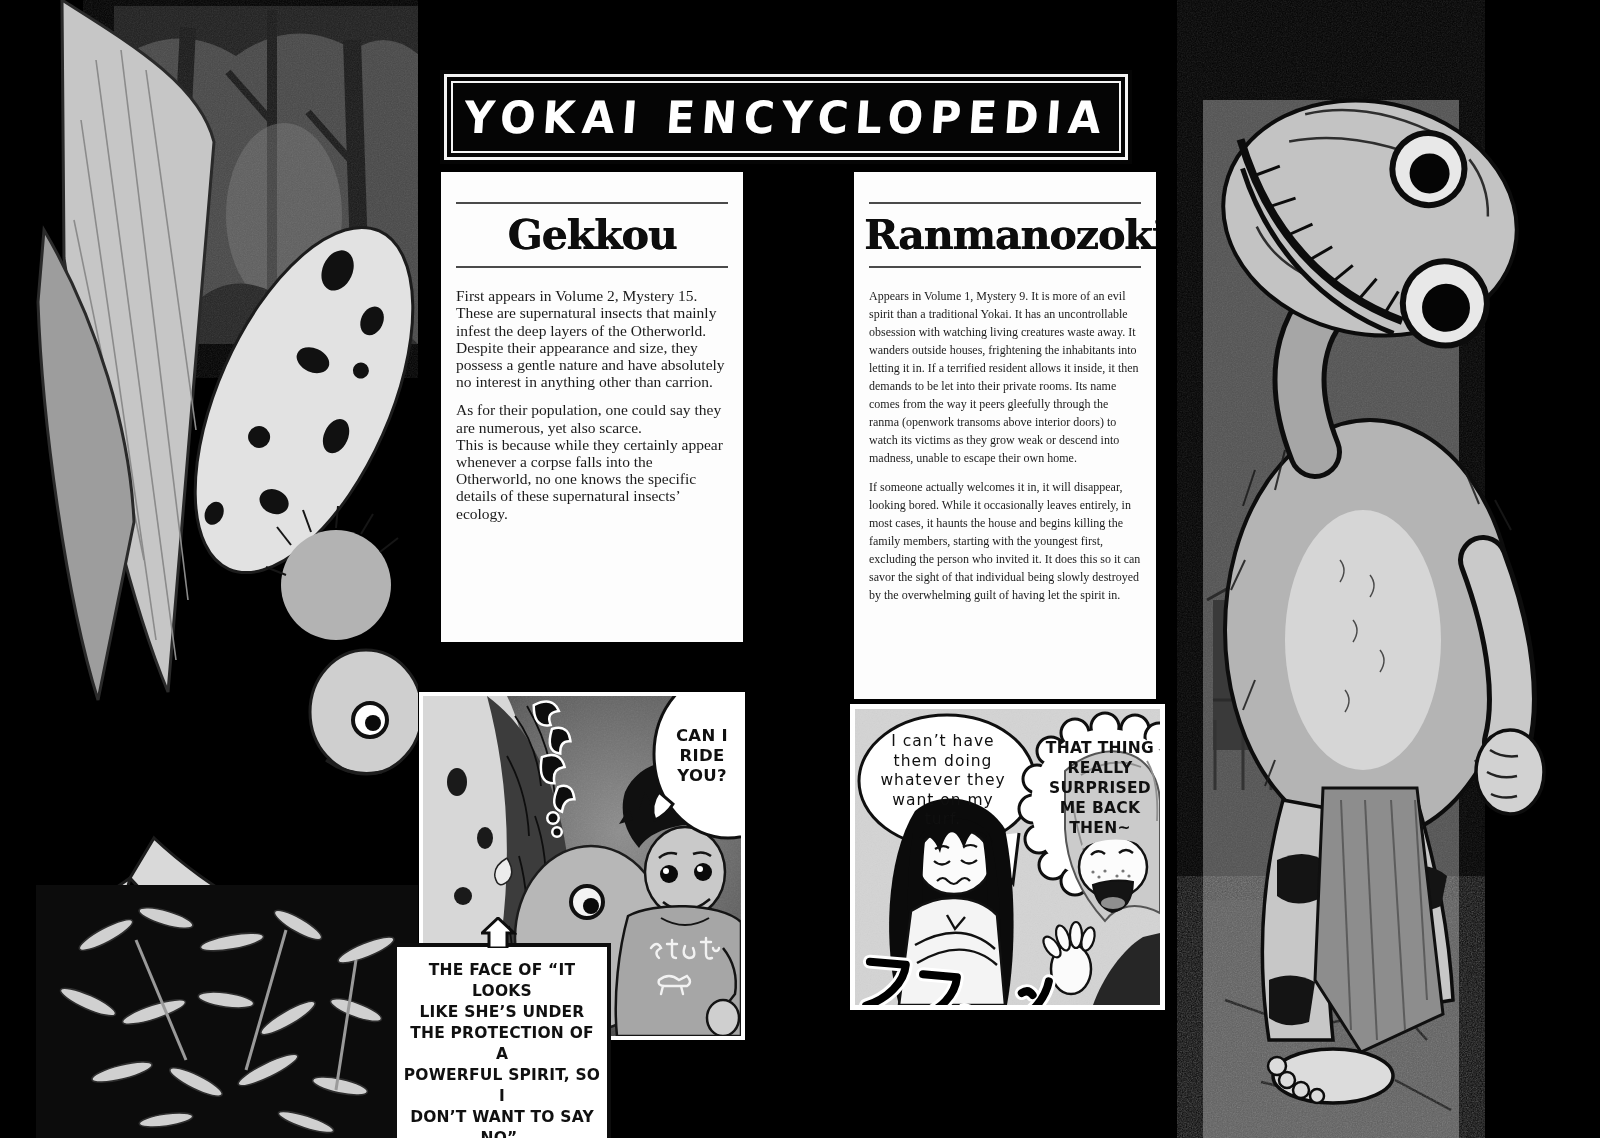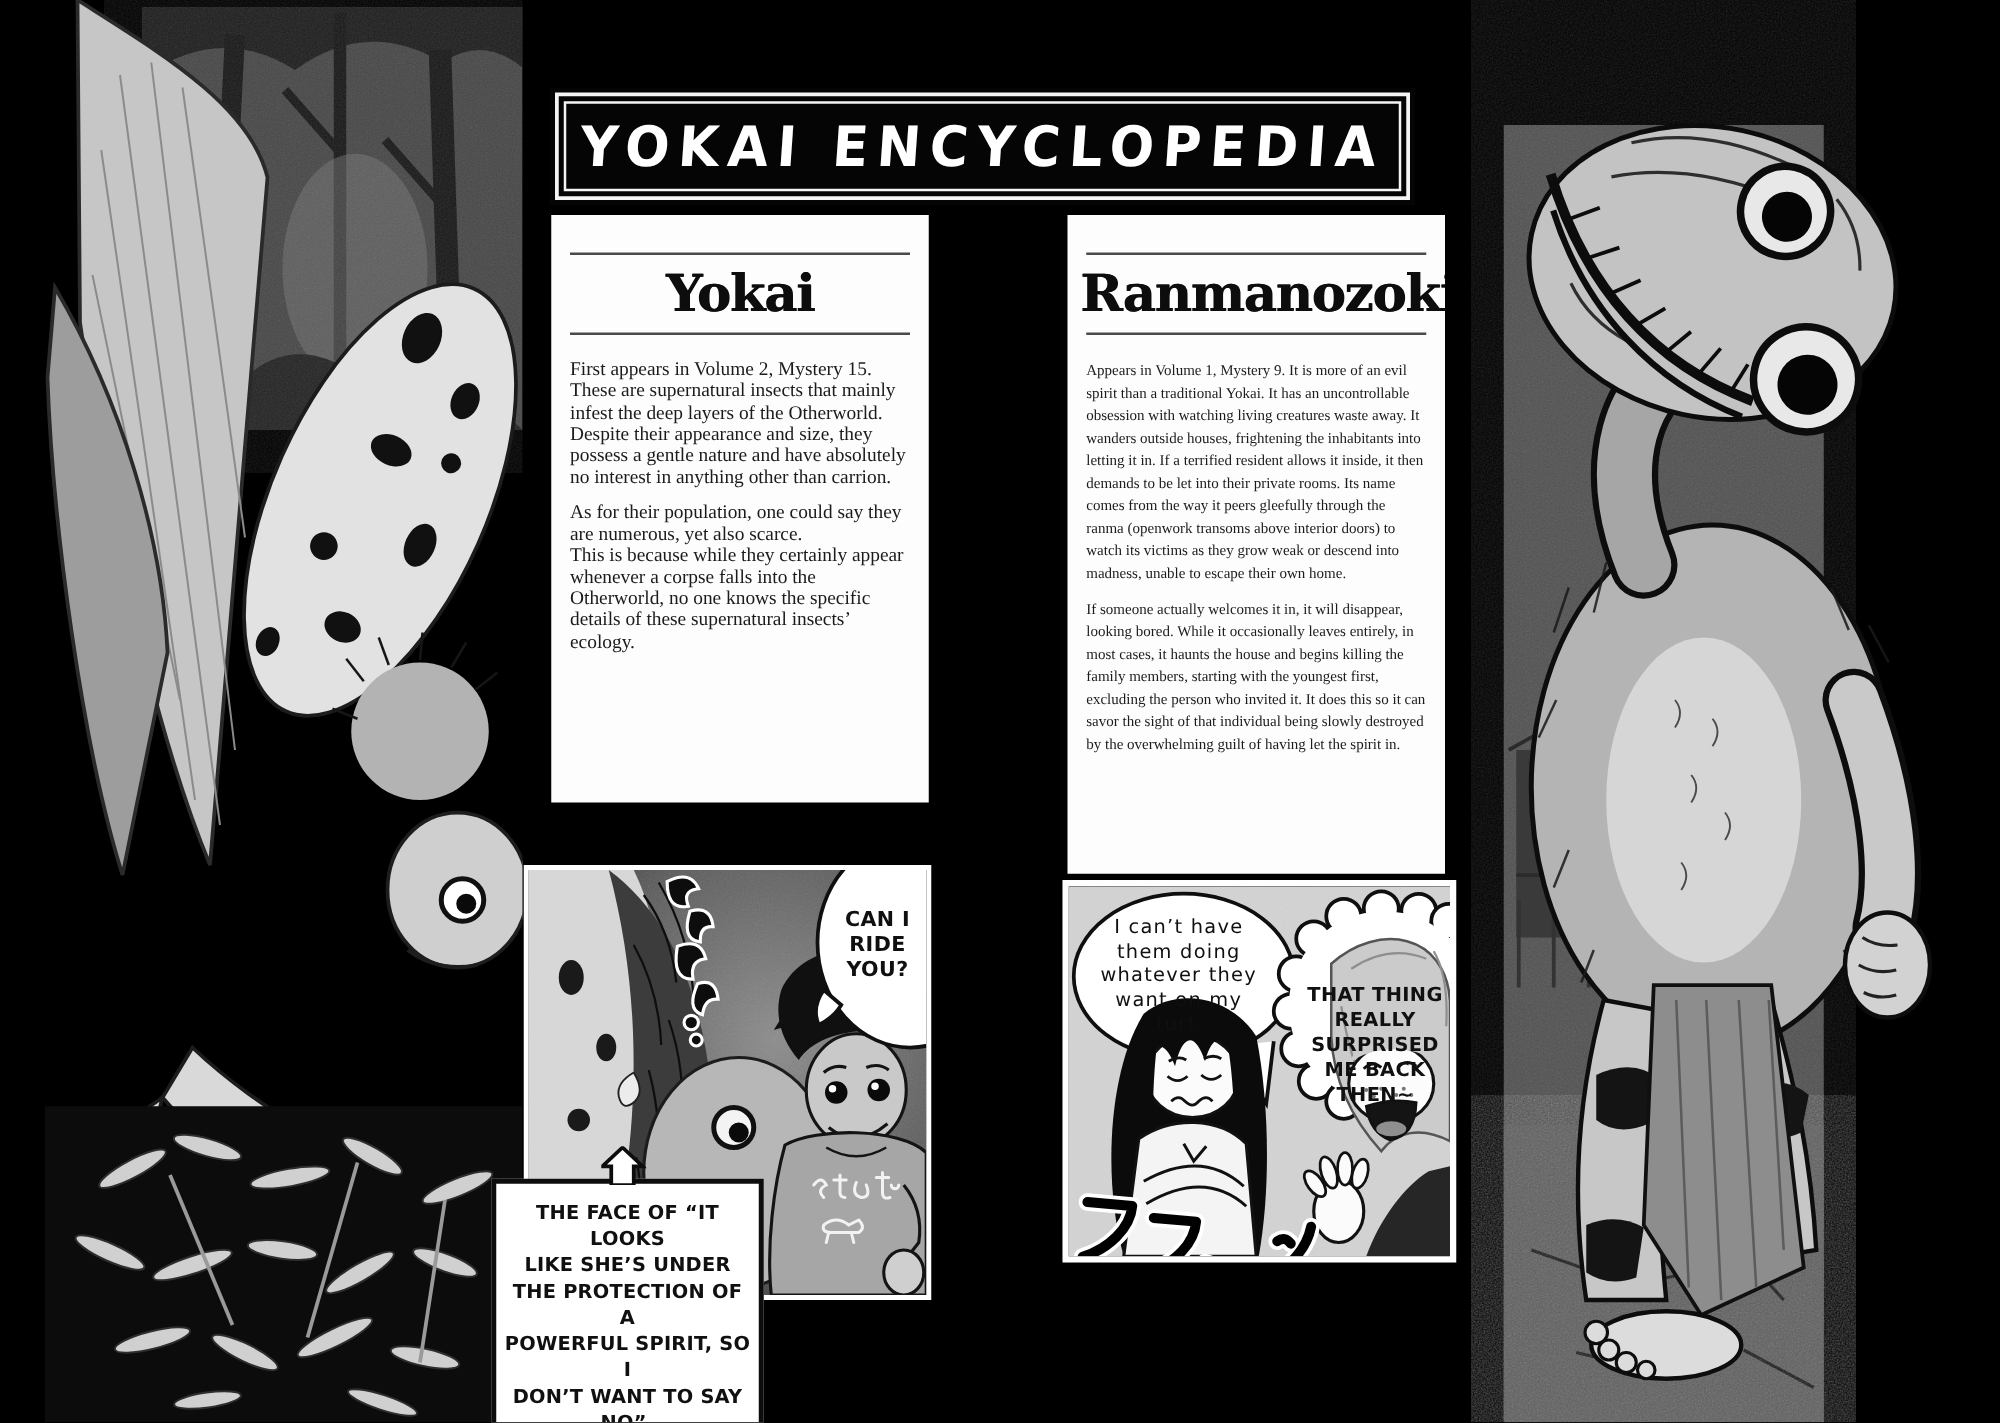--- a/index.html
+++ b/index.html
@@ -277,21 +277,21 @@
   </svg>
 
   <div class="abs banner">
     <div class="b1"></div>
     <div class="b2"></div>
     <div class="ttl">YOKAI ENCYCLOPEDIA</div>
   </div>
 
   <div class="abs col col-gekkou">
     <div class="rule top"></div>
-    <h2>Yokai</h2>
+    <h2>Gekkou</h2>
     <div class="rule"></div>
     <div class="body">
       <p>First appears in Volume 2, Mystery 15. These are supernatural insects that mainly infest the deep layers of the Otherworld. Despite their appearance and size, they possess a gentle nature and have absolutely no interest in anything other than carrion.</p>
       <p>As for their population, one could say they are numerous, yet also scarce.
 This is because while they certainly appear whenever a corpse falls into the Otherworld, no one knows the specific details of these supernatural insects’ ecology.</p>
     </div>
   </div>
 
   <div class="abs col col-ranma">
     <div class="rule top"></div>
@@ -496,19 +496,19 @@
           <path d="M188,16 C186,34 174,50 156,60"></path>
         </g>
       </g>
     </svg>
   </div>
   <div class="abs bubble-text bt-hand" style="left:868px;top:732px;width:150px;">I can’t have
 them doing
 whatever they
 want on my
 turf.</div>
-  <div class="abs bubble-text bt-bold" style="left:1042px;top:738px;width:116px;font-size:15.5px;margin-top:48px;">THAT THING
+  <div class="abs bubble-text bt-bold" style="left:1042px;top:738px;width:116px;font-size:15.5px;">THAT THING
 REALLY
 SURPRISED
 ME BACK
 THEN~</div>
 
 </div>
 
 </body></html>

